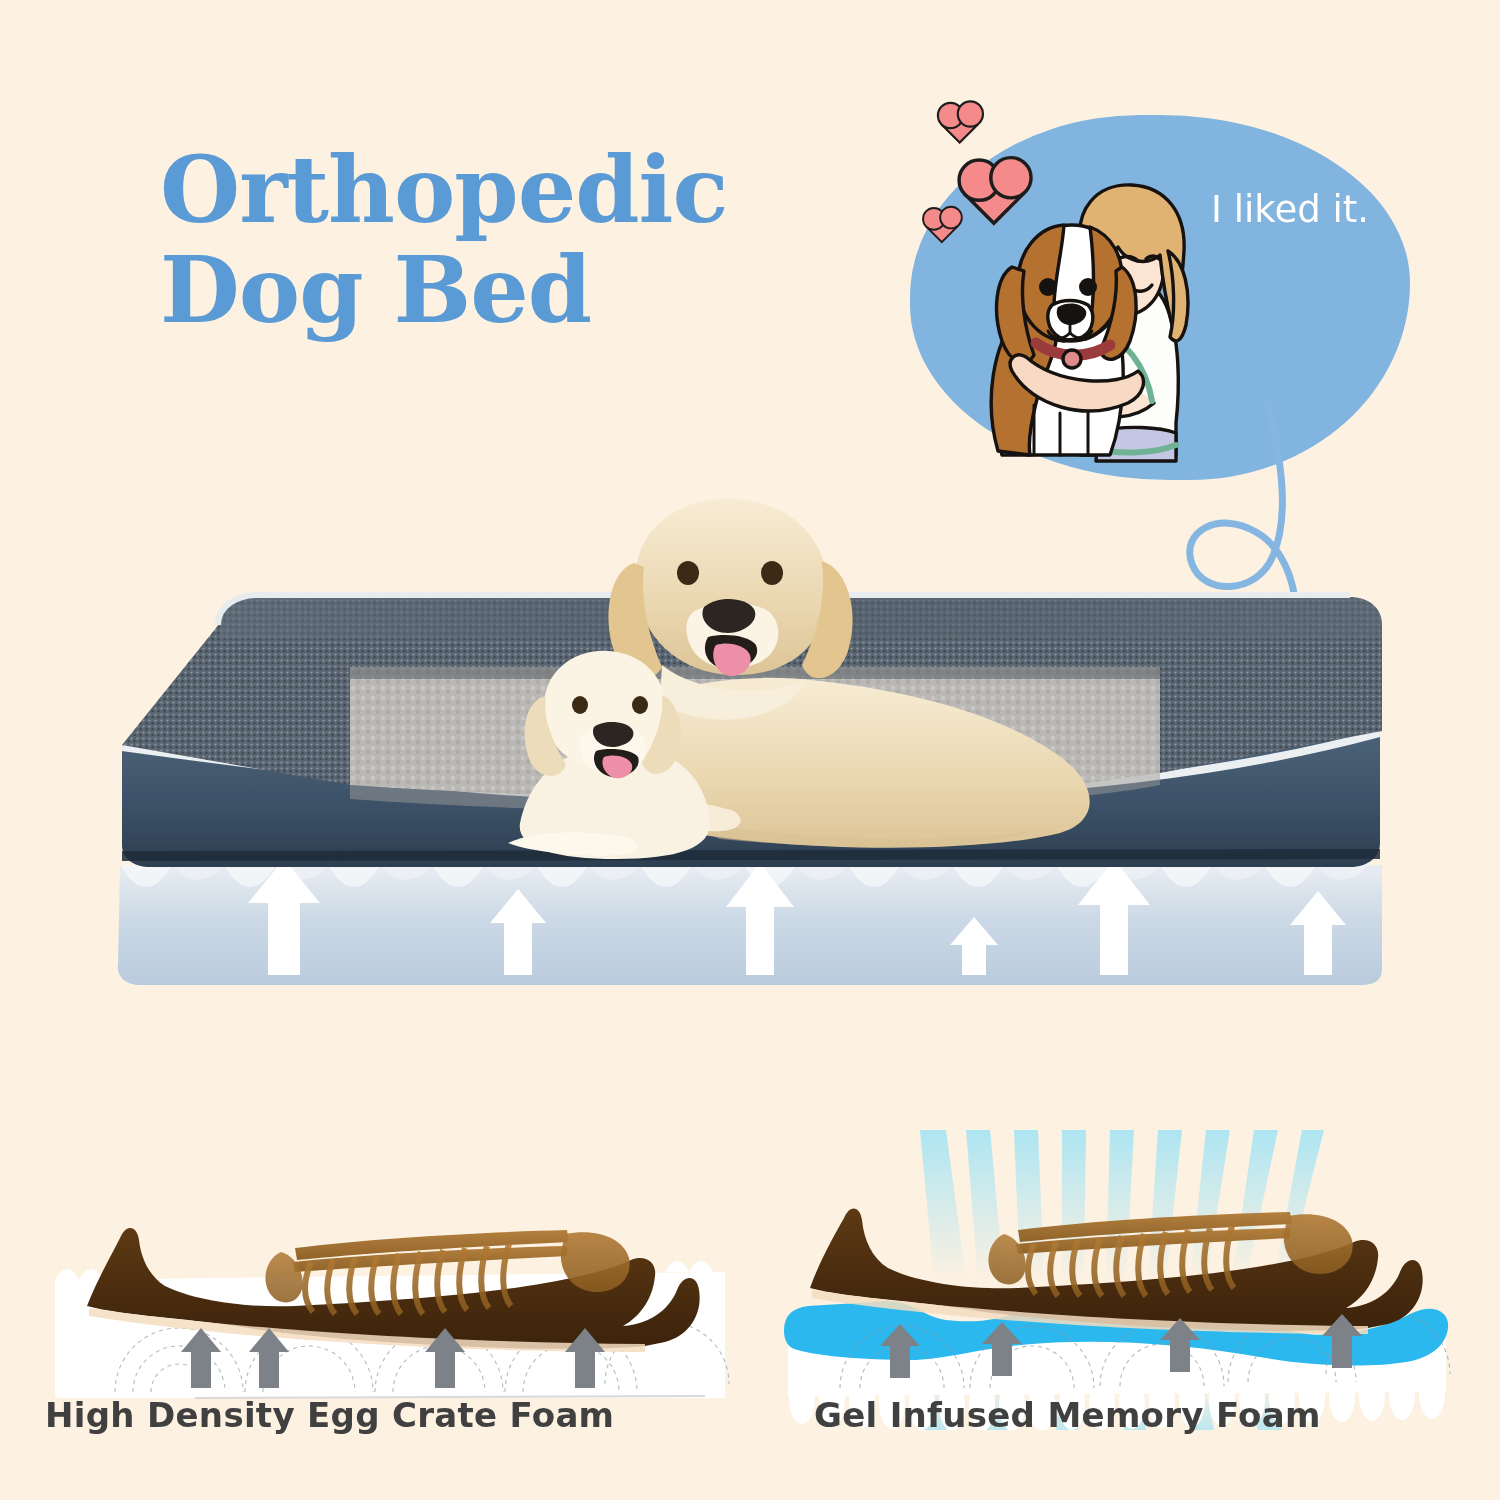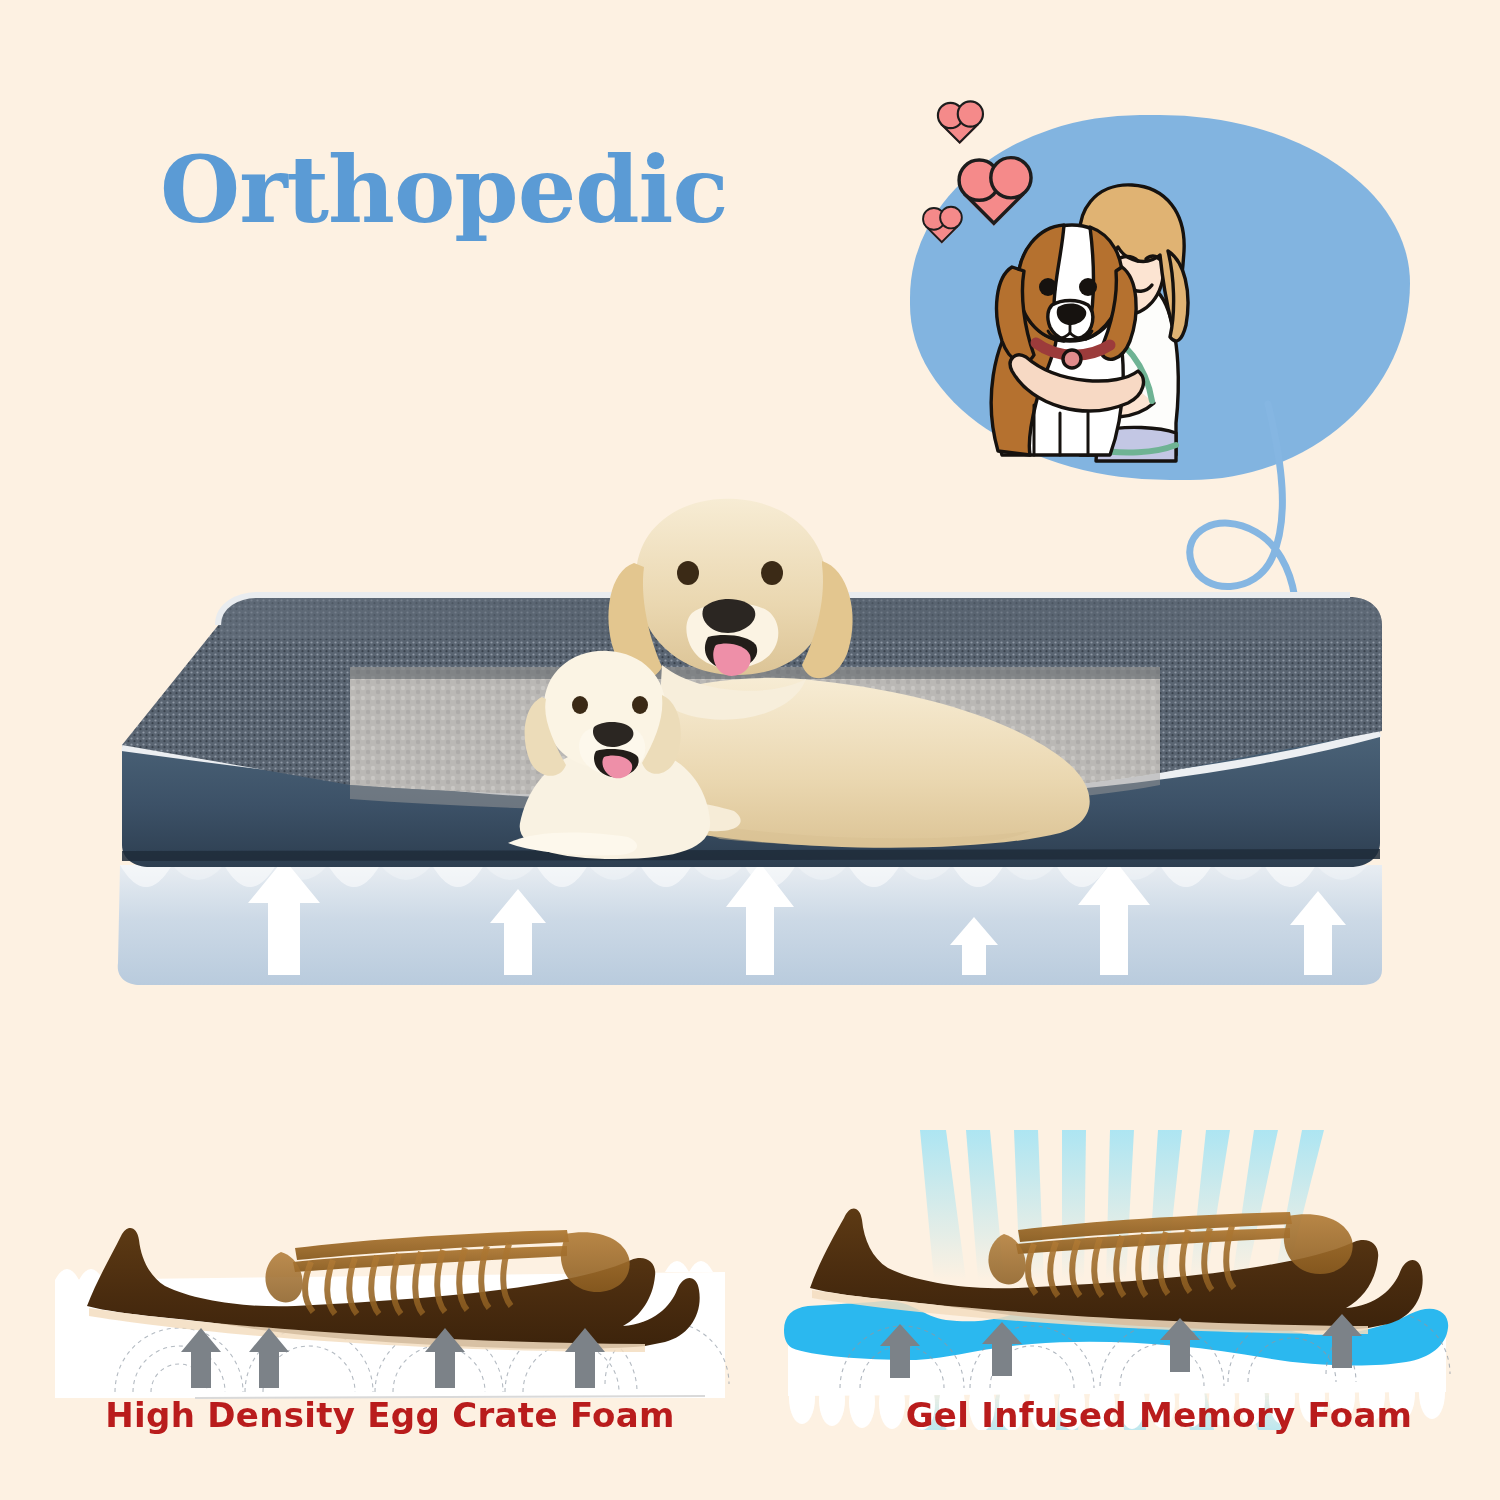--- a/index.html
+++ b/index.html
@@ -71,34 +71,35 @@
     position:absolute;left:0;top:1033px;width:1500px;text-align:center;
     color:#6ea8dc;font-size:42px;letter-spacing:.5px;
     font-family:"DejaVu Sans", sans-serif;font-weight:400;
   }
 
   
   .panel{position:absolute;top:1130px;width:690px;height:300px;}
   #panel-left{left:45px;}
   #panel-right{left:770px;}
   .panel-caption{
-    position:absolute;top:1395px;width:690px;text-align:center;
-    font-size:34px;font-weight:700;color:#b91c1c;letter-spacing:.3px;
+    position:absolute;top:1395px;width:690px;
+    font-size:34px;font-weight:700;color:#404040;letter-spacing:.3px;
     font-family:"DejaVu Sans", sans-serif;
   }
   #caption-left{left:45px;}
   #caption-right{left:814px;}
 </style>
 </head>
 <body>
 
 <div class="stage">
 
   <div id="title-block">
     <div class="title-line one">Orthopedic</div>
+    <div class="title-line two">Dog Bed</div>
   </div>
 
   <div id="bubble-group">
 
     <div class="bubble-blob"></div>
 
     <div class="heart h1">
         <i></i>
       </div>
     <div class="heart h2">
@@ -162,20 +163,21 @@
         <path d="M94 250 L94 300" fill="none" stroke-width="3"></path>
         <path d="M120 258 L120 300" fill="none" stroke-width="3"></path>
         <path d="M148 258 L148 300" fill="none" stroke-width="3"></path>
 
         <path d="M72 216 C92 252 146 266 188 248 C204 240 208 224 198 216 C178 232 118 230 86 202 C76 196 66 204 72 216 Z" fill="#f7d9c4"></path>
       </g>
     </svg>
 
     <div class="bubble-text">
       <span class="gap"></span>
+      <span class="ln">I liked it.</span>
     </div>
   </div>
 
   <svg id="bubble-connector" viewBox="0 0 340 360">
     <path d="M108 4 C122 62 130 118 112 158 C96 194 44 196 32 164 C20 132 58 110 96 132 C136 154 152 230 118 292" fill="none" stroke="#85b6e2" stroke-width="7" stroke-linecap="round"></path>
     <path d="M118 292 L142 276 M118 292 L122 264" fill="none" stroke="#85b6e2" stroke-width="7" stroke-linecap="round"></path>
   </svg>
 
   <svg id="product-scene" viewBox="0 0 1300 540">
     <defs>

